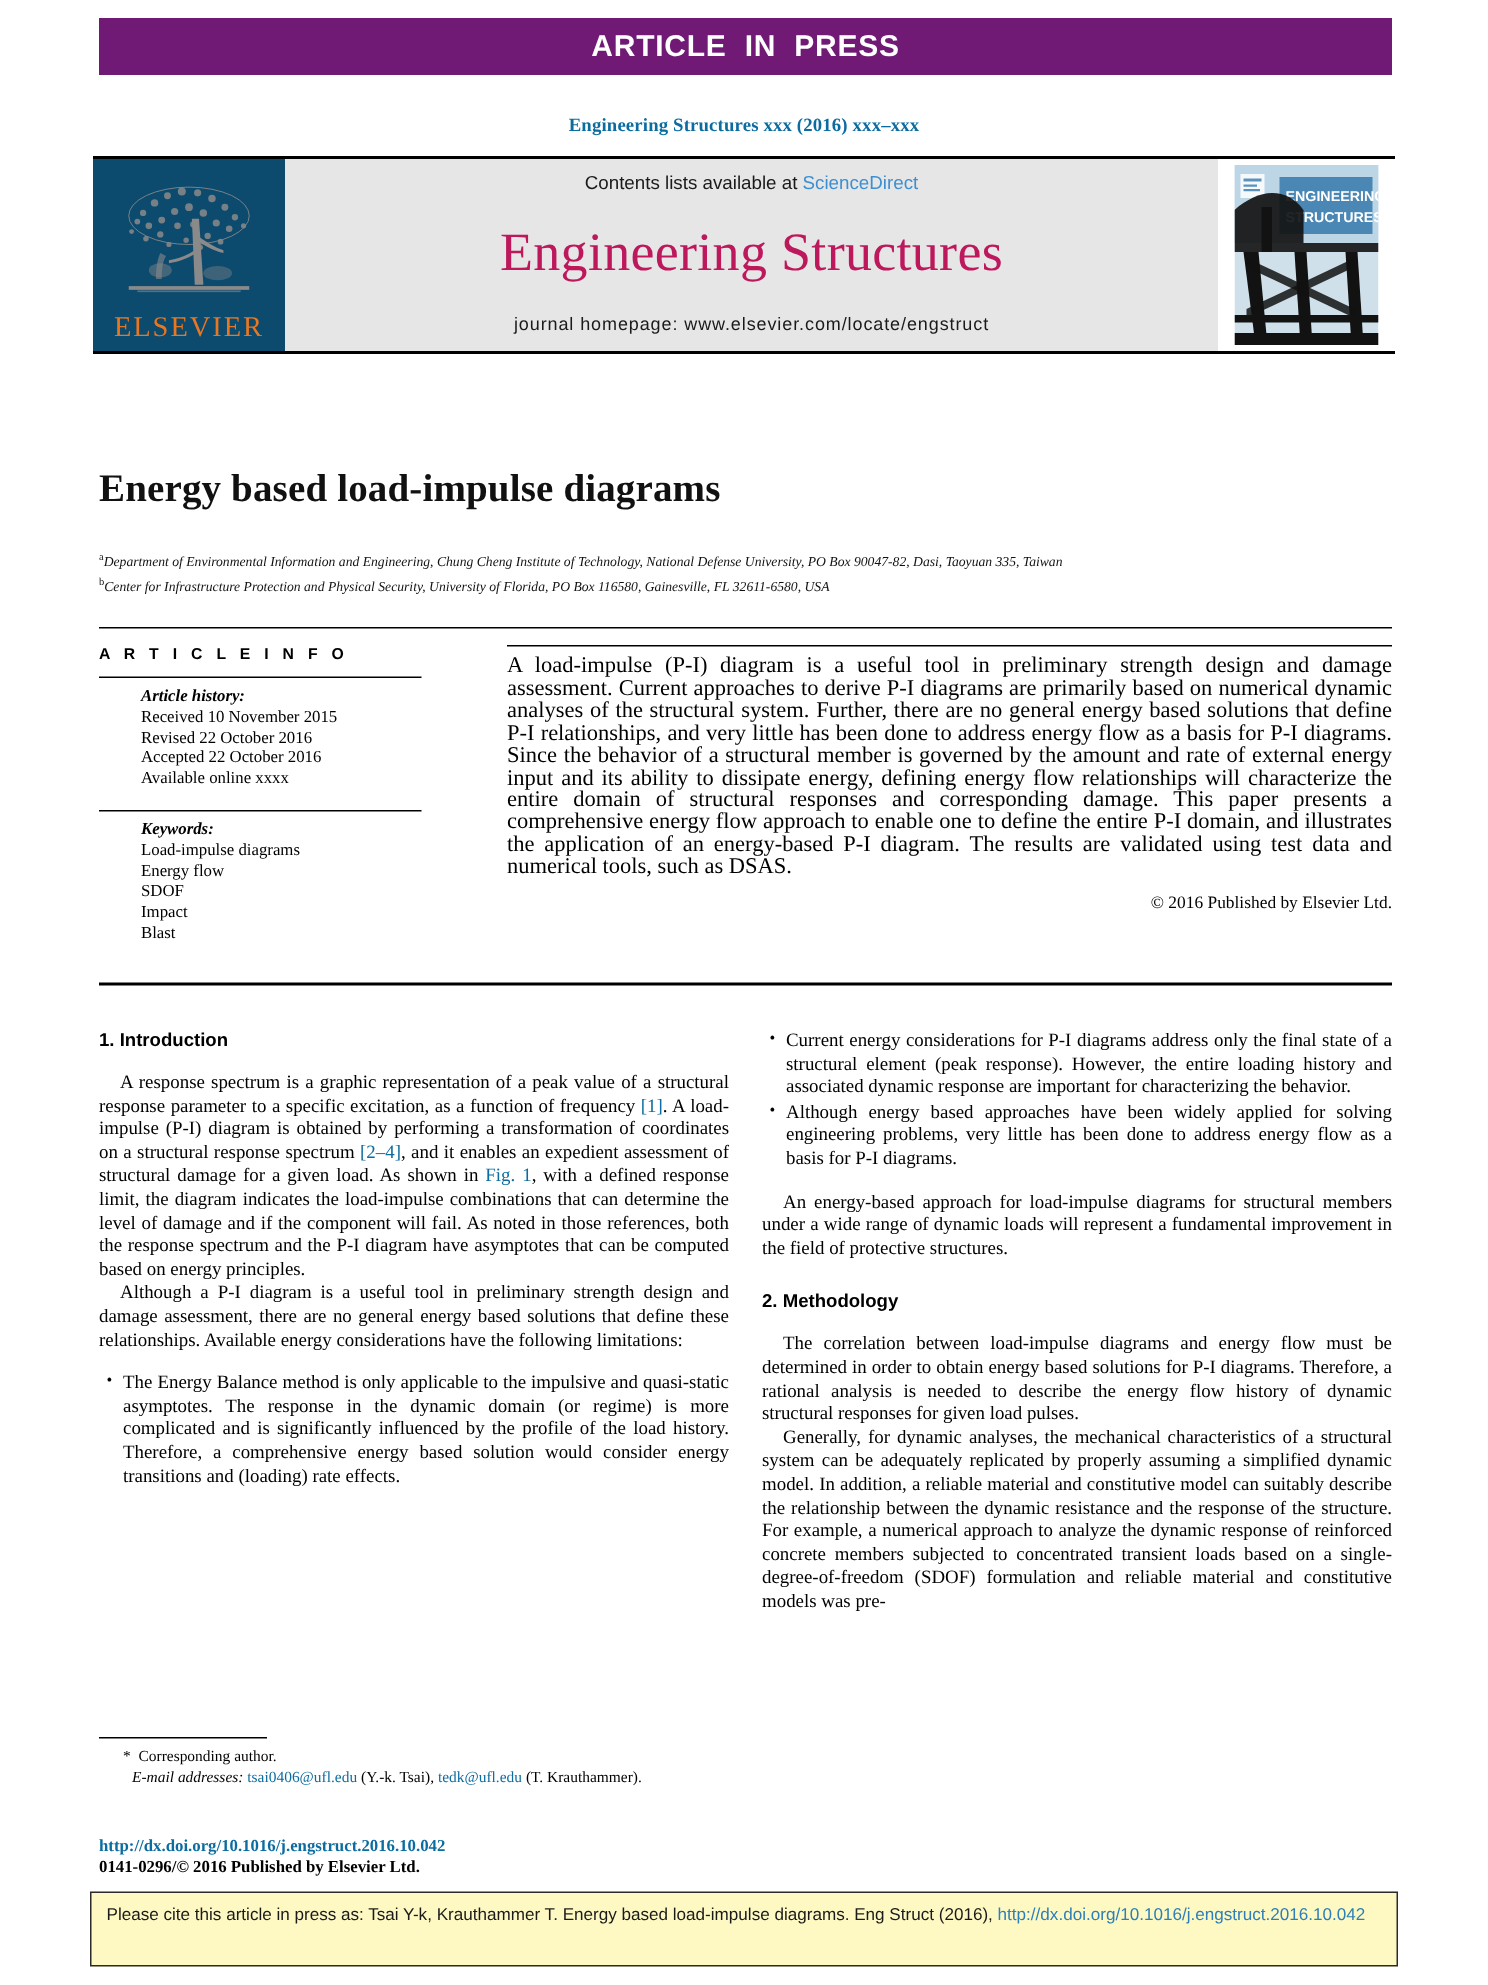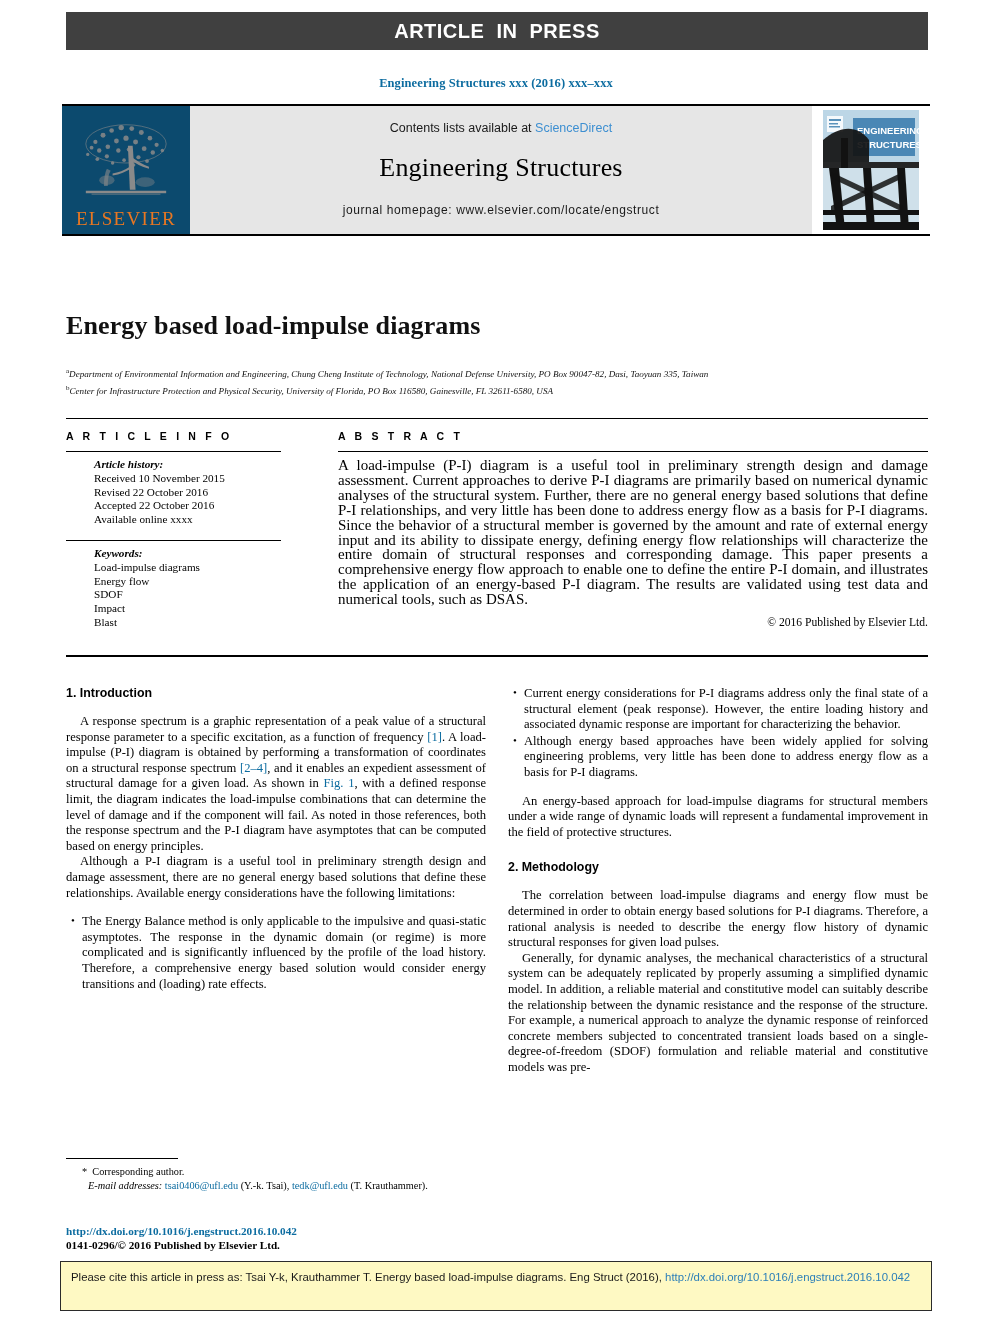--- a/index.html
+++ b/index.html
@@ -14,21 +14,21 @@
     position: relative;
     overflow: hidden;
   }
   .page { width: 992px; height: 1323px; position: relative; padding: 0; }
 
   
   .aip-bar {
     position: absolute;
     left: 66px; top: 12px;
     width: 862px; height: 38px;
-    background: #404040;
+    background: #701a75;
     display: flex; align-items: center; justify-content: center;
   }
   .aip-text {
     font-family: "Liberation Sans", sans-serif;
     font-weight: bold;
     font-size: 20px;
     letter-spacing: 0.5px;
     color: #ffffff;
     word-spacing: 6px;
   }
@@ -76,23 +76,23 @@
     padding: 8px 0 10px 0;
   }
   .contents-line {
     font-family: "Liberation Sans", sans-serif;
     font-size: 12.5px;
     color: #1a1a1a;
   }
   .contents-line .sd { color: #3d8fd1; }
   .journal-title {
     font-family: "Liberation Serif", serif;
-    font-size: 26px;
+    font-size: 36px;
     margin: 18px 0 20px 0;
-    color: #000000;
+    color: #be185d;
     letter-spacing: 0.2px;
   }
   .homepage-line {
     font-family: "Liberation Sans", sans-serif;
     font-size: 12px;
     letter-spacing: 0.6px;
     color: #1a1a1a;
   }
   .cover-cell {
     width: 118px; flex: 0 0 118px;
@@ -385,21 +385,20 @@
       <div class="lbl">Keywords:</div>
       <div>Load-impulse diagrams</div>
       <div>Energy flow</div>
       <div>SDOF</div>
       <div>Impact</div>
       <div>Blast</div>
     </div>
   </div>
 
   <div class="abs-col">
-    <div class="sec-head">A B S T R A C T</div>
     <div class="thin-rule"></div>
     <div class="abs-body">A load-impulse (P-I) diagram is a useful tool in preliminary strength design and damage assessment. Current approaches to derive P-I diagrams are primarily based on numerical dynamic analyses of the structural system. Further, there are no general energy based solutions that define P-I relationships, and very little has been done to address energy flow as a basis for P-I diagrams. Since the behavior of a structural member is governed by the amount and rate of external energy input and its ability to dissipate energy, defining energy flow relationships will characterize the entire domain of structural responses and corresponding damage. This paper presents a comprehensive energy flow approach to enable one to define the entire P-I domain, and illustrates the application of an energy-based P-I diagram. The results are validated using test data and numerical tools, such as DSAS.</div>
     <div class="abs-copy">© 2016 Published by Elsevier Ltd.</div>
   </div>
 
   <div class="col col-left">
     <div class="h2">1. Introduction</div>
     <p class="body"><span>A response spectrum is a graphic representation of a peak value of a structural response parameter to a specific excitation, as a function of frequency </span><span class="lnk">[1]</span><span>. A load-impulse (P-I) diagram is obtained by performing a transformation of coordinates on a structural response spectrum </span><span class="lnk">[2–4]</span><span>, and it enables an expedient assessment of structural damage for a given load. As shown in </span><span class="lnk">Fig. 1</span><span>, with a defined response limit, the diagram indicates the load-impulse combinations that can determine the level of damage and if the component will fail. As noted in those references, both the response spectrum and the P-I diagram have asymptotes that can be computed based on energy principles.</span></p>
     <p class="body">Although a P-I diagram is a useful tool in preliminary strength design and damage assessment, there are no general energy based solutions that define these relationships. Available energy considerations have the following limitations:</p>
     <ul class="bullets">

